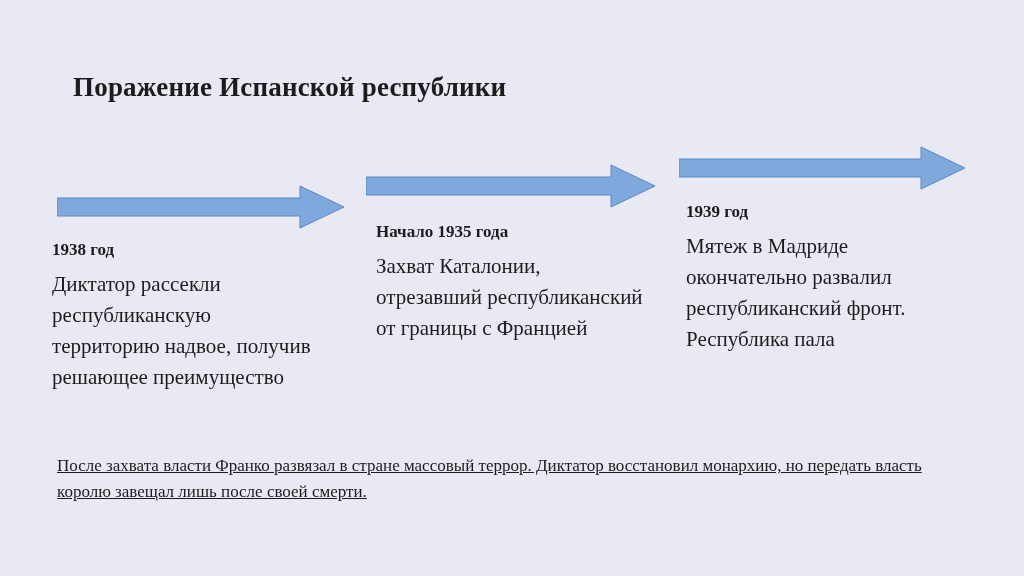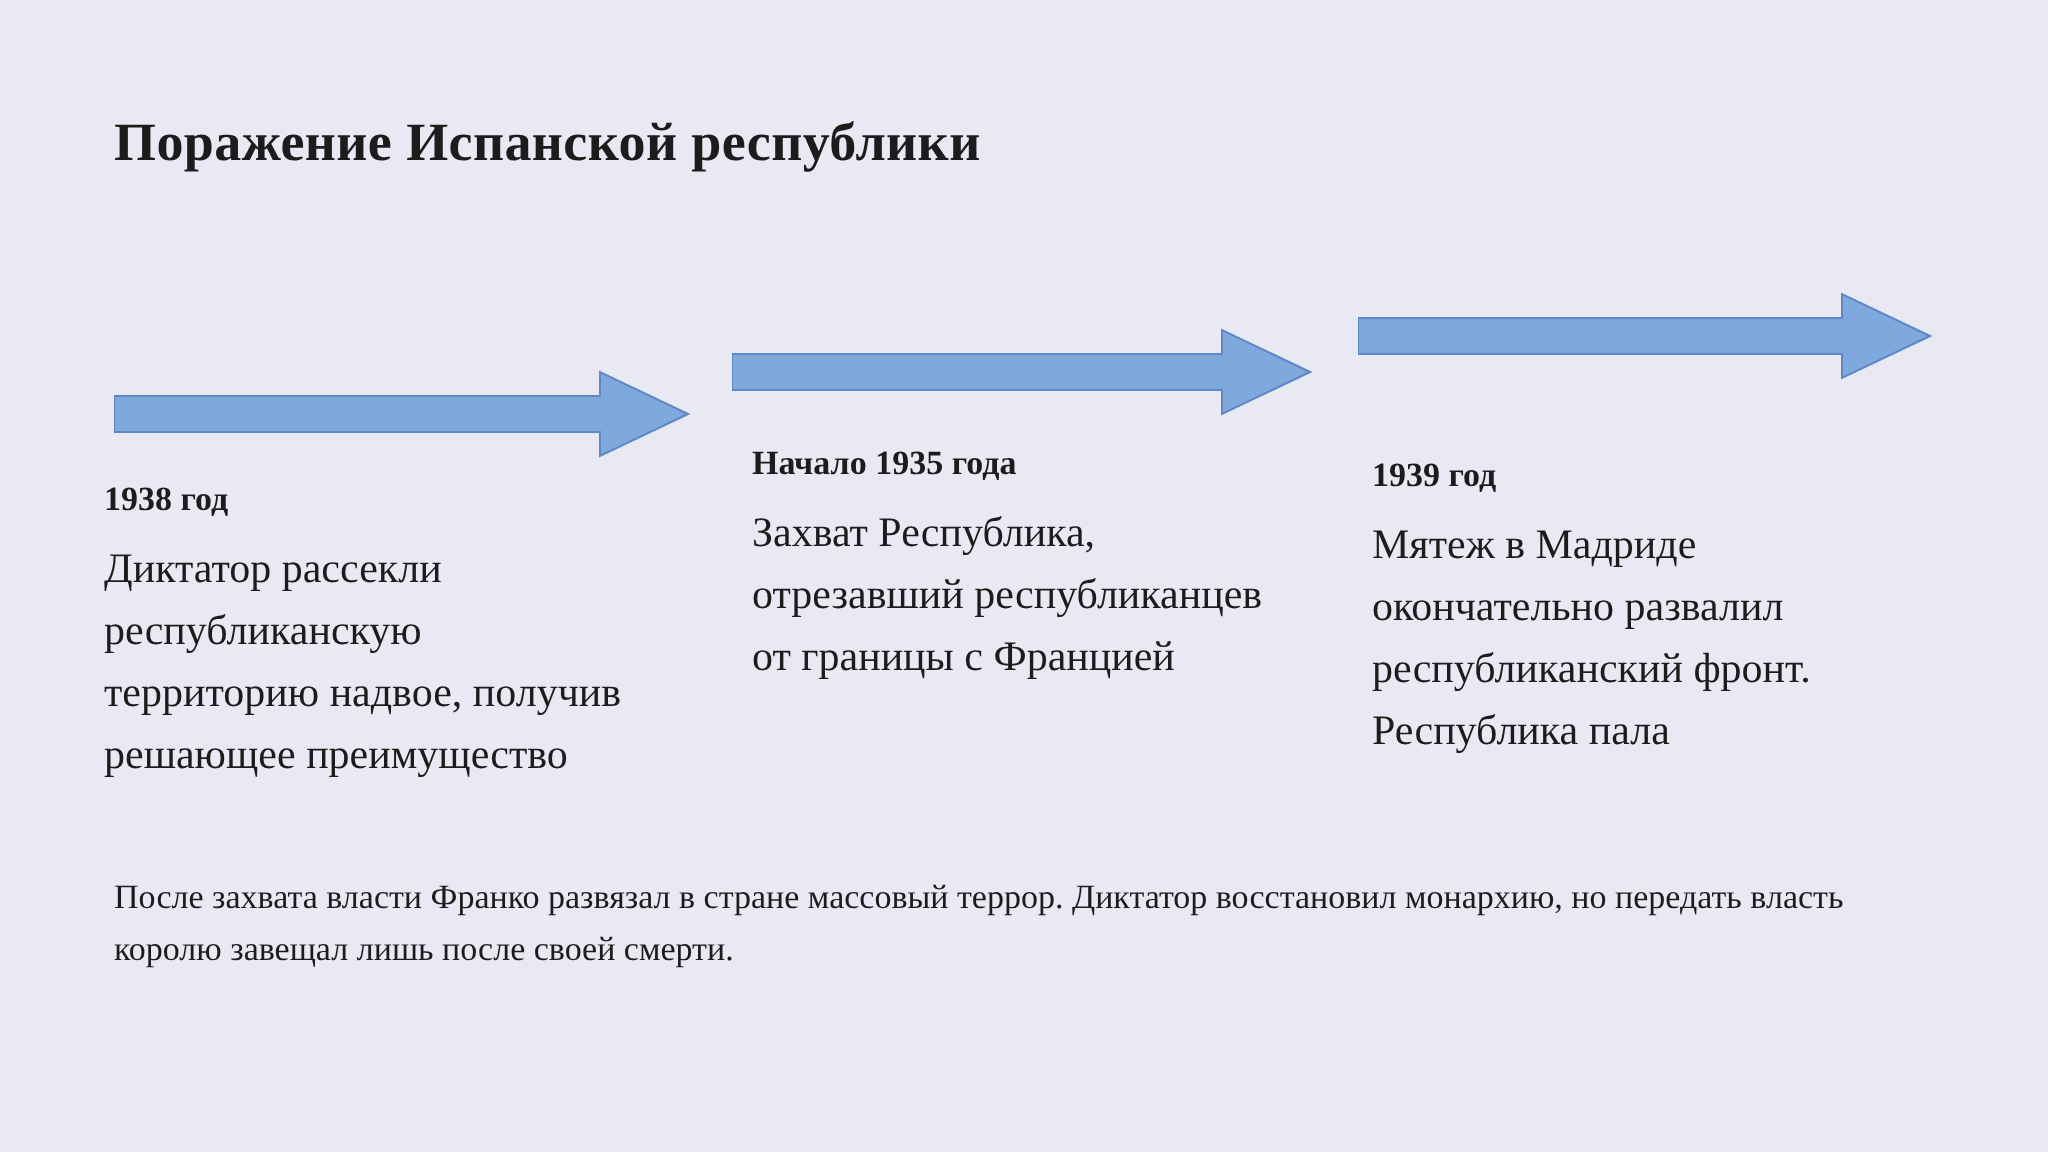--- a/index.html
+++ b/index.html
@@ -14,46 +14,47 @@
     }
     .slide { position: absolute; inset: 0; }
 
     .title {
       position: absolute;
       left: 57px;
       top: 56px;
       font-size: 27px;
       font-weight: bold;
       letter-spacing: 0.2px;
-      margin: 0;
+      margin: 16px;
     }
 
     .arrow { position: absolute; }
     .arrow svg { display: block; }
 
     .tl-text { position: absolute; }
     .tl-heading {
       font-weight: bold;
       font-size: 17px;
       margin: 0 0 9px 0;
     }
     .tl-body {
       font-size: 21px;
       line-height: 1.48;
       margin: 0;
     }
 
     .footer {
       position: absolute;
       left: 57px;
-      top: 436px;
+      top: 453px;
       width: 882px;
       font-size: 17px;
       line-height: 1.55;
       margin: 0;
+      text-decoration: underline;
     }
   </style>
 </head>
 <body>
 
 <div class="slide">
 
   <h1 class="title">Поражение Испанской республики</h1>
 
   <div class="arrow" style="left:57px; top:185px;">
@@ -74,23 +75,23 @@
     </svg>
   </div>
 
   <div class="tl-text" style="left:52px; top:240px; width:262px;">
     <p class="tl-heading">1938 год</p>
     <p class="tl-body">Диктатор рассекли республиканскую территорию надвое, получив решающее преимущество</p>
   </div>
 
   <div class="tl-text" style="left:376px; top:222px; width:268px;">
     <p class="tl-heading">Начало 1935 года</p>
-    <p class="tl-body">Захват Республика, отрезавший республиканцев от границы с Францией</p>
+    <p class="tl-body">Захват Каталонии, отрезавший республиканский от границы с Францией</p>
   </div>
 
-  <div class="tl-text" style="left:686px; top:202px; width:250px;margin-top:26px;">
+  <div class="tl-text" style="left:686px; top:202px; width:250px;">
     <p class="tl-heading">1939 год</p>
     <p class="tl-body">Мятеж в Мадриде окончательно развалил республиканский фронт. Республика пала</p>
   </div>
 
   <p class="footer">После захвата власти Франко развязал в стране массовый террор. Диктатор восстановил монархию, но передать власть королю завещал лишь после своей смерти.</p>
 
 </div>
 
 </body></html>

